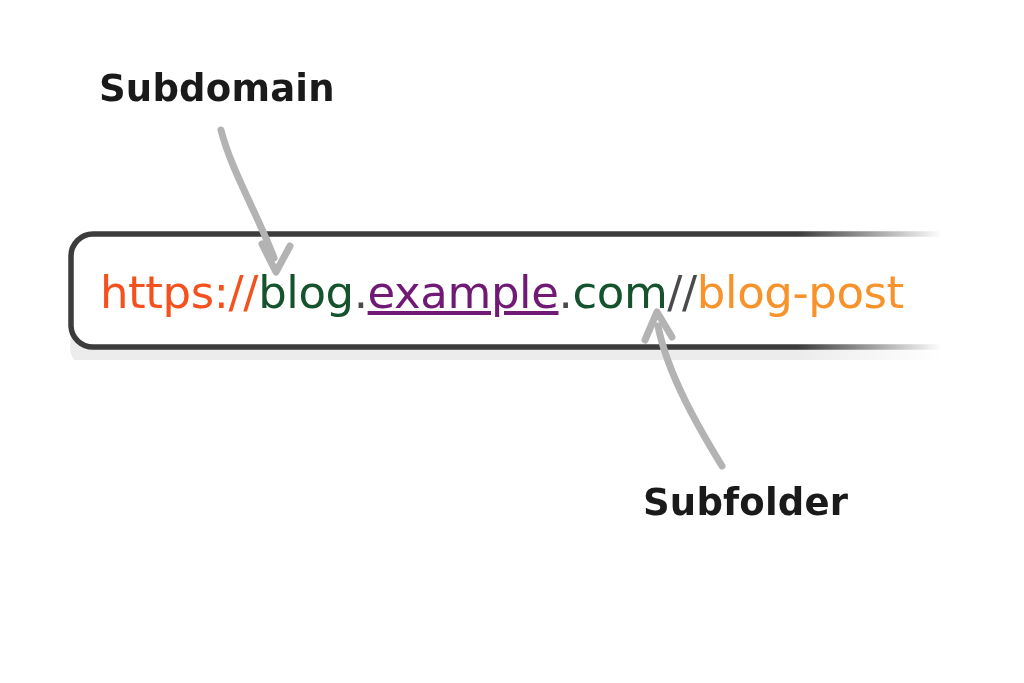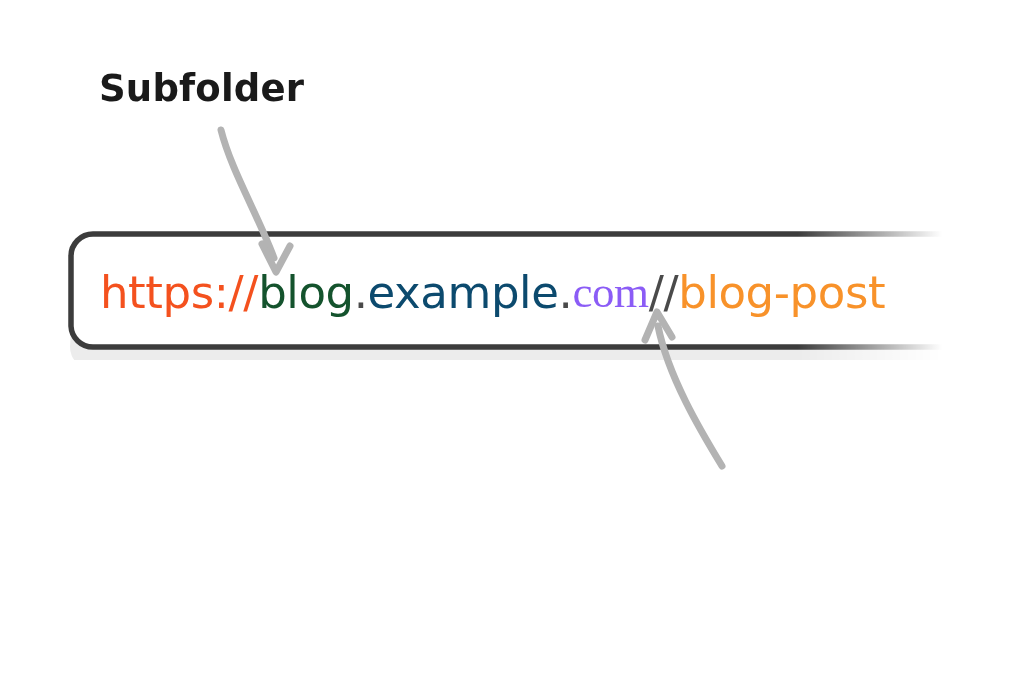--- a/index.html
+++ b/index.html
@@ -78,22 +78,23 @@
     left: 0;
     top: 0;
     pointer-events: none;
   }
 </style>
 </head>
 <body>
 
 <div id="canvas">
 
-  <div class="callout-label" id="label-subdomain" style="color: rgb(26, 26, 26);">Subfolder</div>
+  <div class="callout-label" id="label-subdomain" style="color: rgb(26, 26, 26);">Subdomain</div>
 
+  <div class="callout-label" id="label-subfolder" style="color: rgb(26, 26, 26);">Subfolder</div>
 
   <div id="url-bar-wrap">
     <svg id="url-bar-svg" width="900" height="135" viewBox="0 0 900 135">
       <defs>
         <linearGradient id="fadeOut" x1="0" y1="0" x2="1" y2="0">
           <stop offset="0%" stop-color="#ffffff" stop-opacity="1"></stop>
           <stop offset="82%" stop-color="#ffffff" stop-opacity="1"></stop>
           <stop offset="98%" stop-color="#ffffff" stop-opacity="0"></stop>
           <stop offset="100%" stop-color="#ffffff" stop-opacity="0"></stop>
         </linearGradient>
@@ -112,23 +113,23 @@
                  M11,31 a22,22 0 0 1 22,-22
                  M11,101 a22,22 0 0 0 22,21" fill="none" stroke="#3c3c3c" stroke-width="5.5" stroke-linecap="round" stroke-linejoin="round"></path>
       </g>
     </svg>
 
     <div id="url-text">
       <span style="color: rgb(244, 81, 30);">https:</span>
       <span style="color: rgb(244, 81, 30);">//</span>
       <span style="color: #14532d;">blog</span>
       <span style="color: rgb(74, 74, 74);">.</span>
-      <span style="color: #0c4a6e;">example</span>
+      <span style="color: #701a75; text-decoration: underline;">example</span>
       <span style="color: rgb(74, 74, 74);">.</span>
-      <span style="color: #8b5cf6; font-family: Liberation Serif, serif;">com</span>
+      <span style="color: #14532d;">com</span>
       <span style="color: rgb(74, 74, 74);">/</span>
       <span style="color: rgb(74, 74, 74);">/</span>
       <span style="color: rgb(248, 146, 42);">blog-post</span>
     </div>
   </div>
 
   <svg id="arrows" width="1024" height="683" viewBox="0 0 1024 683">
 
     <g>
       <path d="M221,130 C231,170 258,215 274,258" fill="none" stroke="#b3b3b3" stroke-width="7" stroke-linecap="round"></path>

